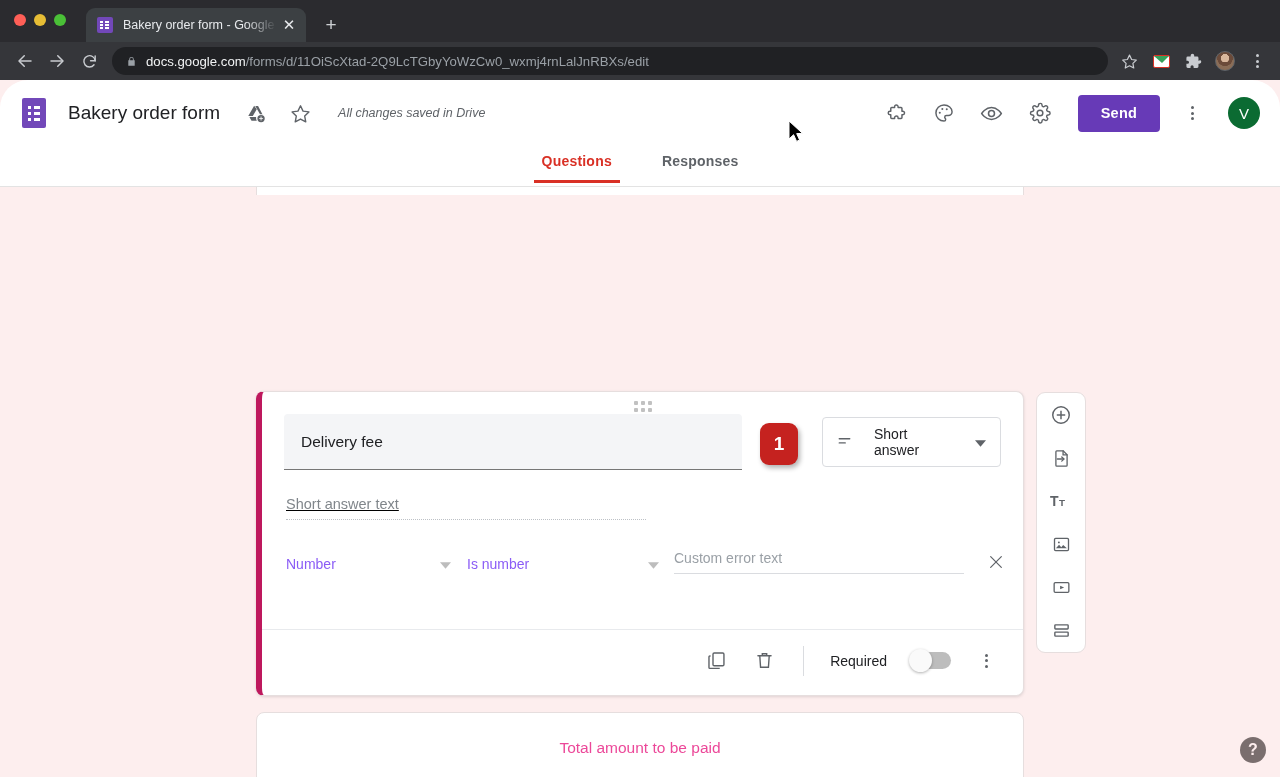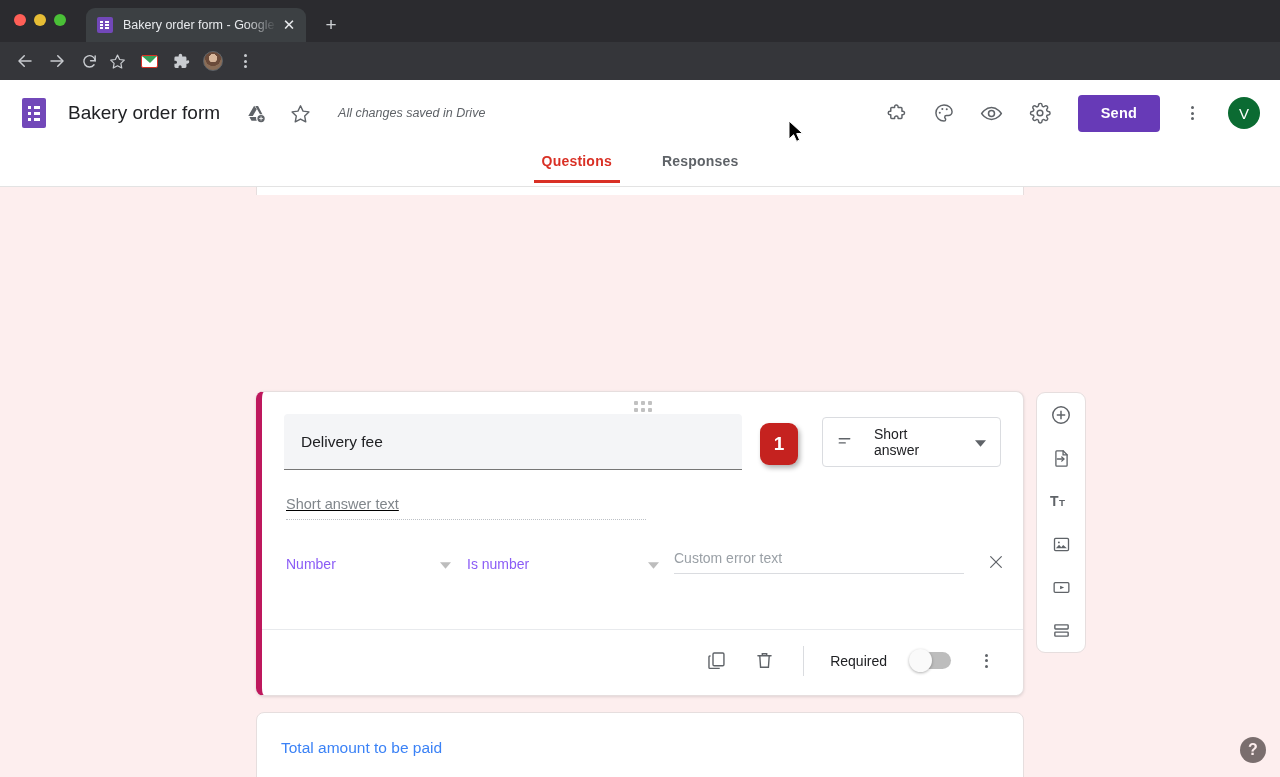--- a/index.html
+++ b/index.html
@@ -134,21 +134,21 @@
   .avatar-chrome {
     width: 20px; height: 20px;
     border-radius: 50%;
     background: radial-gradient(circle at 50% 34%, #d8b79c 0 28%, #6b4b3a 29% 52%, #8a6d57 53% 100%);
     border: 1px solid #5f6368;
   }
   .kebab-v { display: flex; flex-direction: column; gap: 2.5px; align-items: center; }
   .kebab-v i { width: 3px; height: 3px; border-radius: 50%; background: #c9ccd0; display: block; }
 
   
-  .forms-app { background: #fff; }
+  .forms-app { background: #fff; border-radius: 28px; }
   .forms-header {
     height: 66px;
     display: flex;
     align-items: center;
     padding: 0 20px 0 16px;
     gap: 0;
   }
   .forms-logo {
     width: 24px; height: 30px;
     background: #7248b9;
@@ -373,21 +373,21 @@
     position: absolute;
     left: -2px; top: -3px;
     width: 23px; height: 23px;
     background: #fafafa;
     border-radius: 50%;
     box-shadow: 0 1px 3px rgba(0,0,0,.3);
   }
 
   .card-total { top: 525px; height: 128px; }
   .card-pad { padding: 26px 24px 0 24px; }
-  .card-q-title { font-size: 15.5px; color: #3b82f6; }
+  .card-q-title { font-size: 15.5px; color: #ec4899; text-align: center; }
 
   
   .toolbar {
     position: absolute;
     left: 1036px; top: 205px;
     width: 50px;
     background: #fff;
     border: 1px solid #e6dede;
     border-radius: 9px;
     padding: 9px 0;
@@ -444,20 +444,26 @@
     <svg width="18" height="18" viewBox="0 0 24 24" fill="none" stroke="currentColor" stroke-width="2" stroke-linecap="round" stroke-linejoin="round">
         <line x1="4" y1="12" x2="19" y2="12"></line>
         <polyline points="13 5 20 12 13 19"></polyline>
       </svg>
   </div>
   <div class="nav-btn">
     <svg width="17" height="17" viewBox="0 0 24 24" fill="none" stroke="currentColor" stroke-width="2" stroke-linecap="round">
         <path d="M20 11a8 8 0 1 0-1.6 5.6"></path>
         <polyline points="20 4 20 11 13.5 11"></polyline>
       </svg>
+  </div>
+  <div class="url-pill">
+    <svg width="11" height="13" viewBox="0 0 24 24" fill="#9aa0a6">
+        <path d="M17 9V7a5 5 0 0 0-10 0v2H5v12h14V9h-2zm-8-2a3 3 0 0 1 6 0v2H9V7z"></path>
+      </svg>
+    <span class="url-text"><span class="host">docs.google.com</span><span>/forms/d/11OiScXtad-2Q9LcTGbyYoWzCw0_wxmj4rnLalJnRBXs/edit</span></span>
   </div>
   <div class="bar-icons">
     <div class="bar-icon">
       <svg width="17" height="17" viewBox="0 0 24 24" fill="none" stroke="currentColor" stroke-width="1.7" stroke-linejoin="round">
           <polygon points="12 3 15 9.2 21.6 10.1 16.8 14.7 18 21.2 12 18.1 6 21.2 7.2 14.7 2.4 10.1 9 9.2"></polygon>
         </svg>
     </div>
     <div class="bar-icon">
         <span class="ext-gmail"></span>
       </div>

